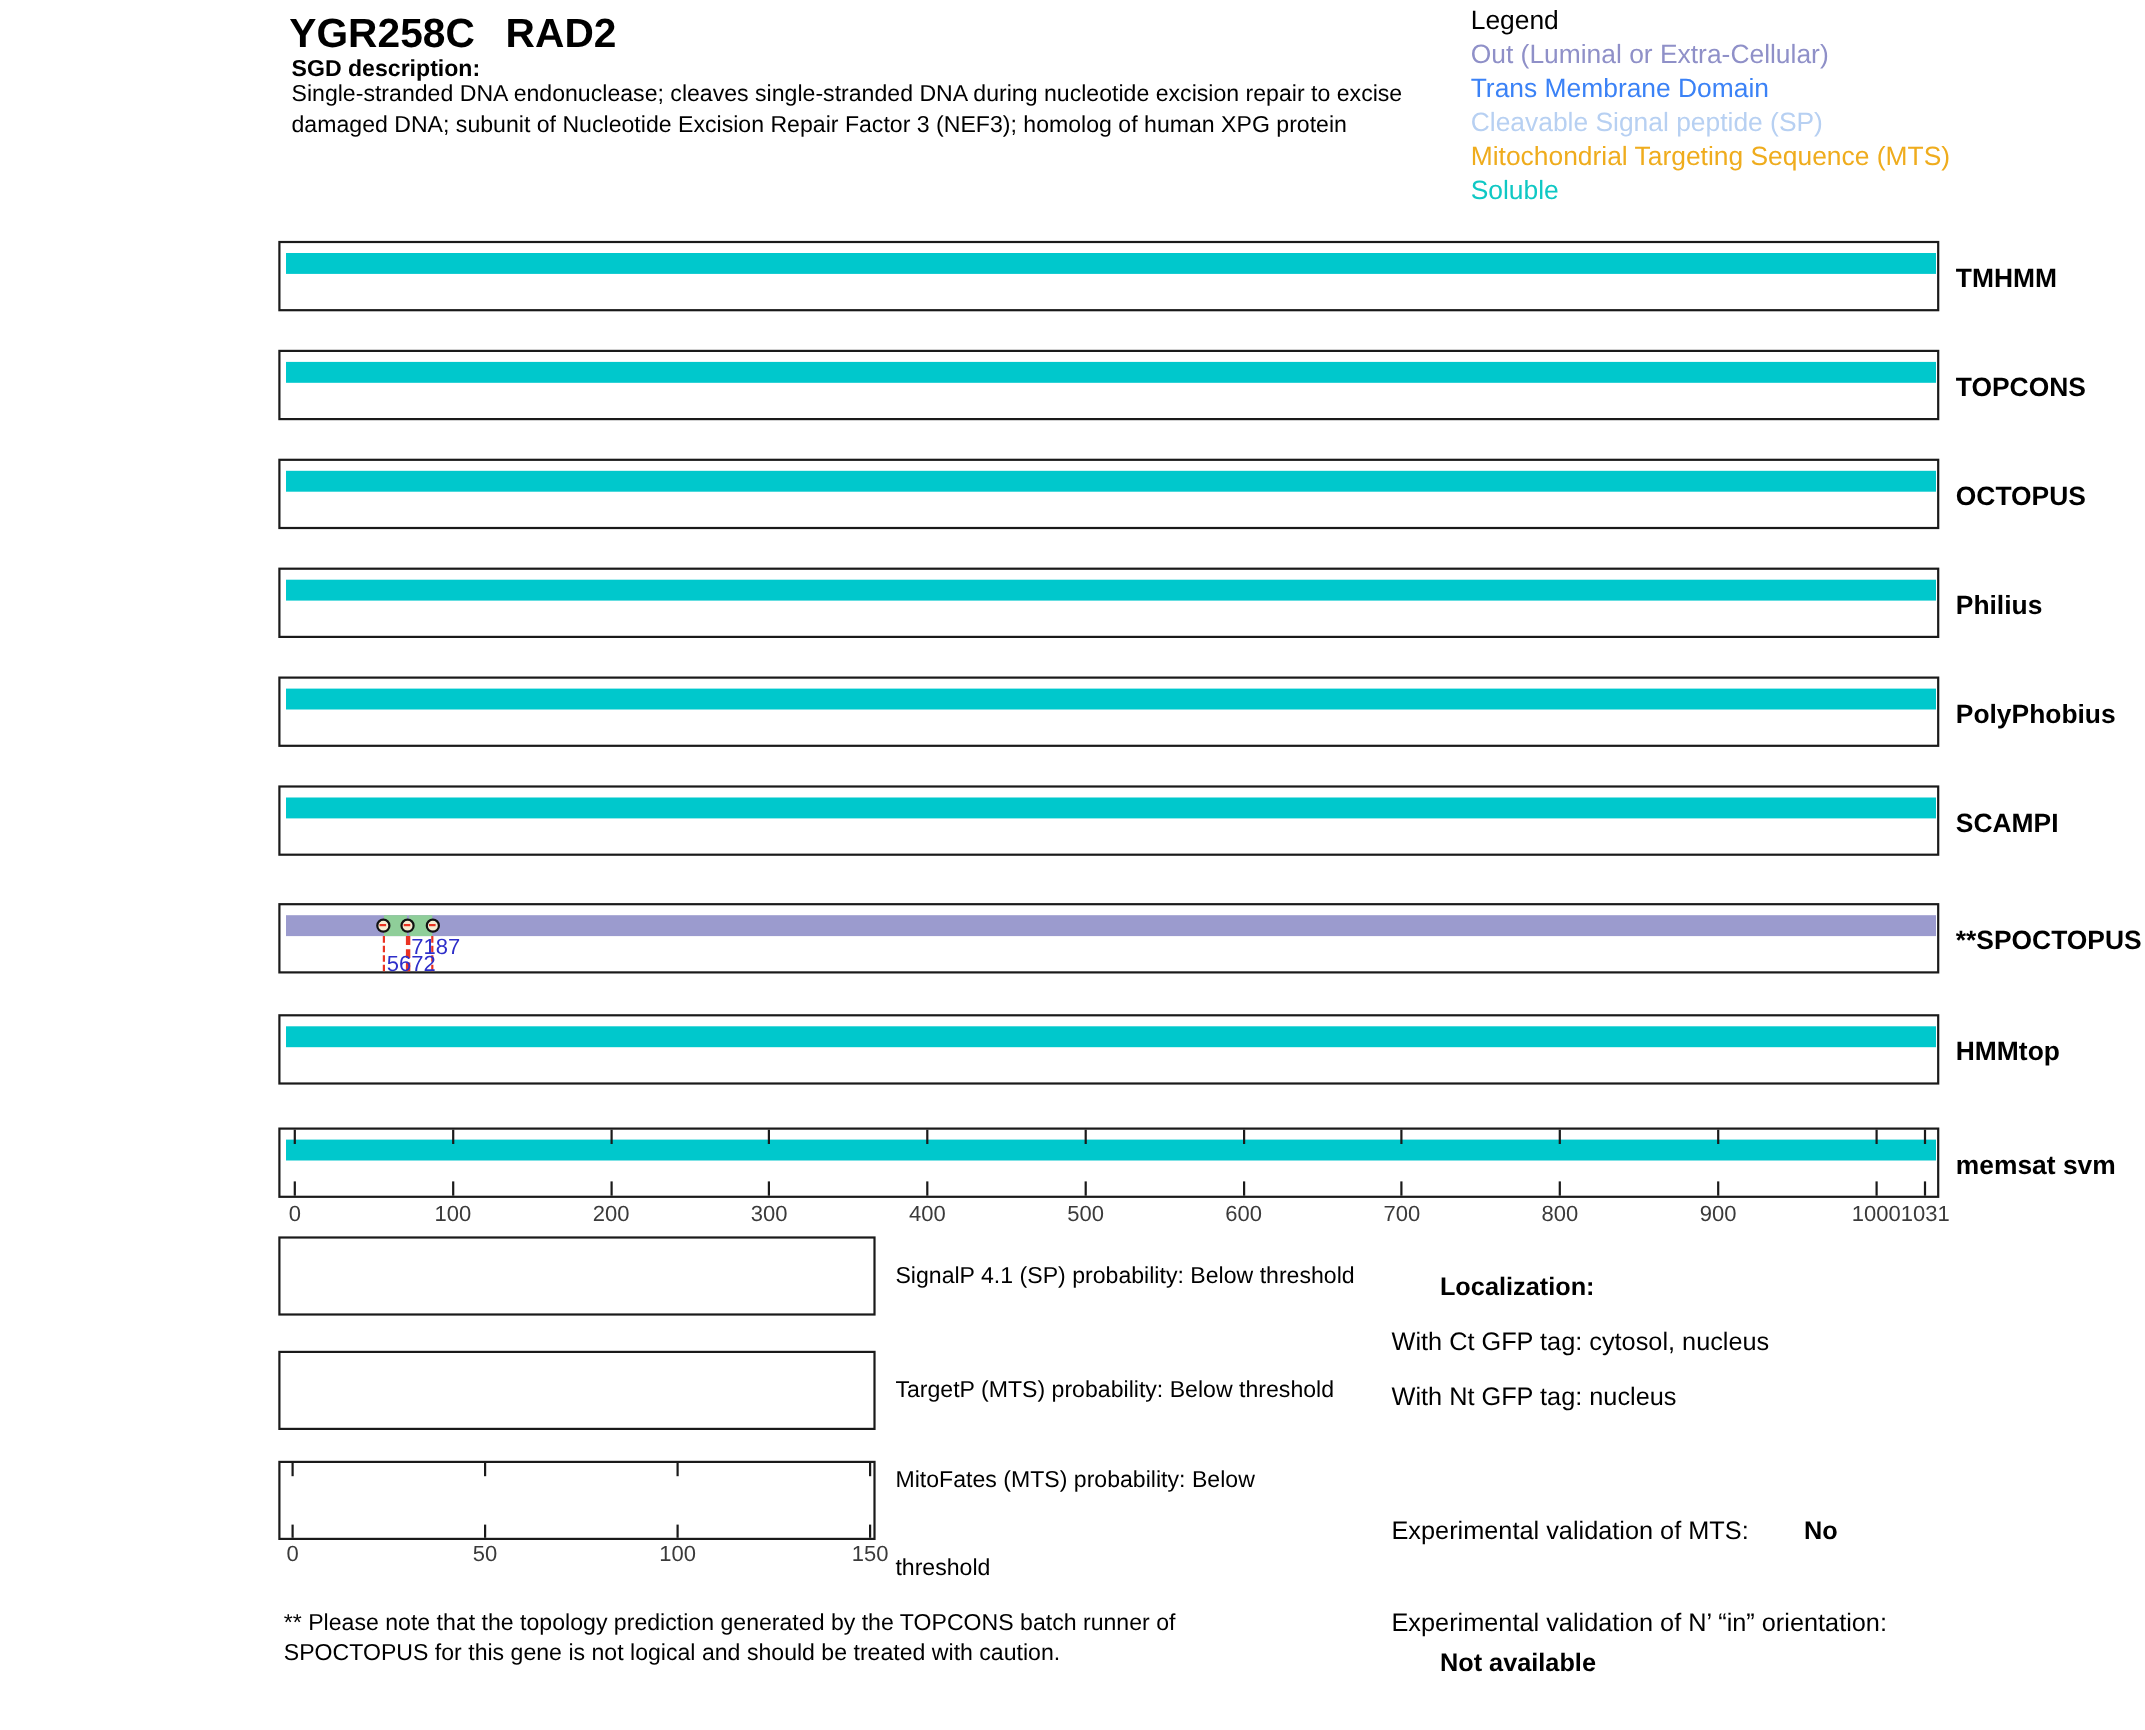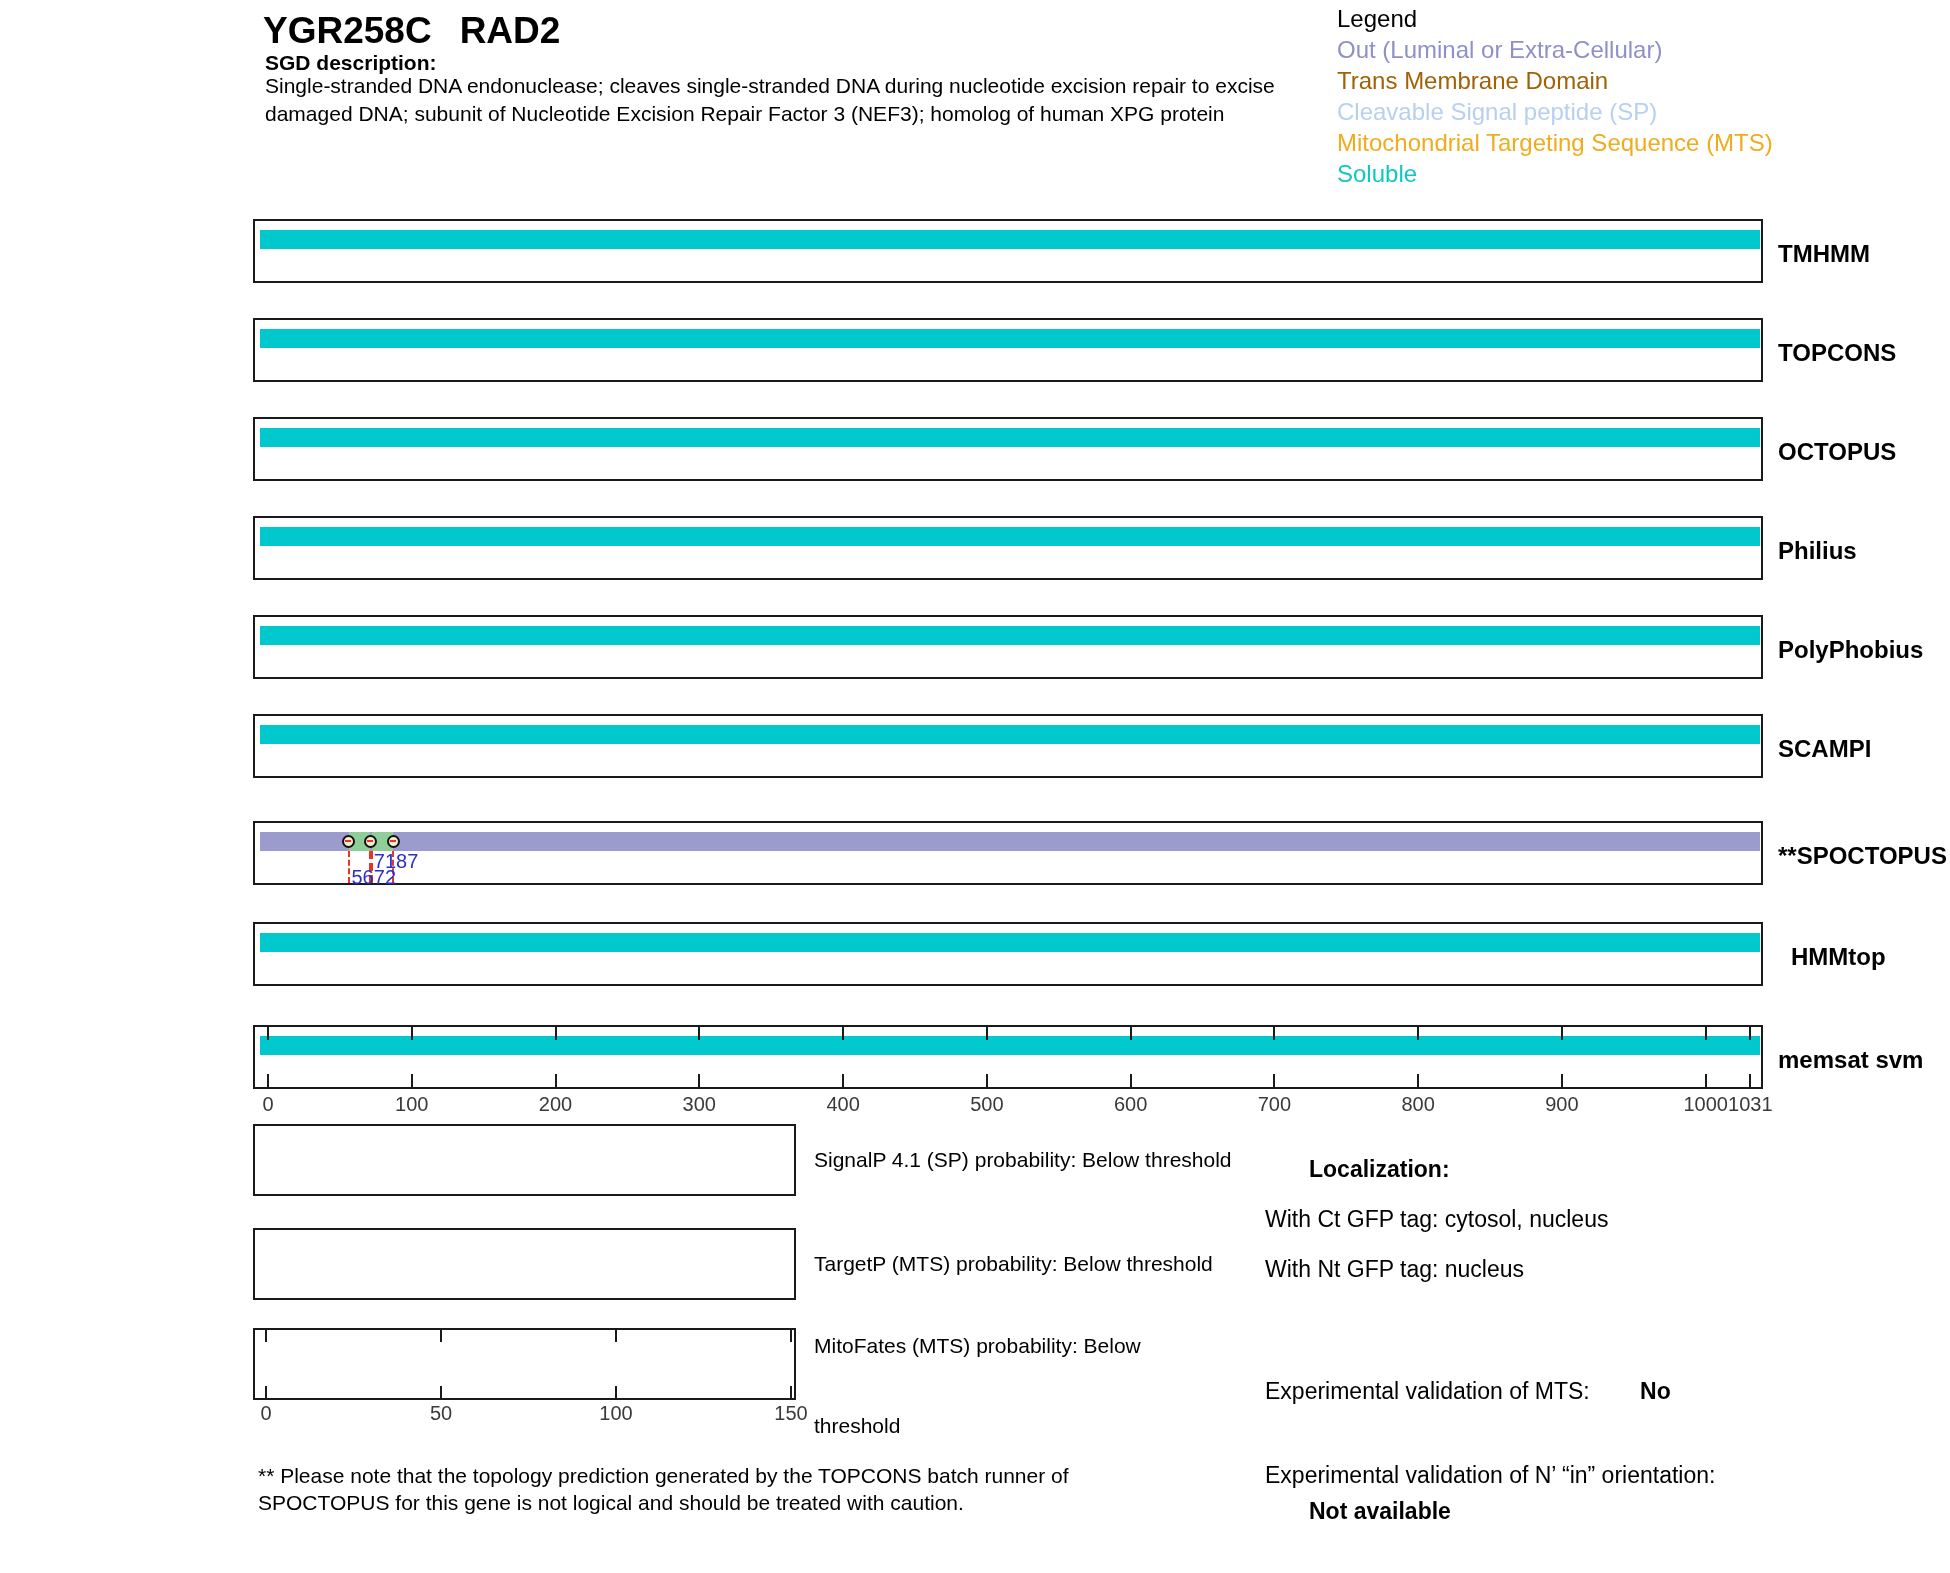--- a/index.html
+++ b/index.html
@@ -34,21 +34,21 @@
 <div class="title">
   <span>YGR258C</span><span class="gap"></span><span>RAD2</span>
 </div>
 <div class="sgdlabel">SGD description:</div>
 <div class="desc" style="top:74px;">Single-stranded DNA endonuclease; cleaves single-stranded DNA during nucleotide excision repair to excise</div>
 <div class="desc" style="top:102px;">damaged DNA; subunit of Nucleotide Excision Repair Factor 3 (NEF3); homolog of human XPG protein</div>
 
 <div class="legend">
   <div class="line" style="color:#000;">Legend</div>
 <div class="line" style="color: rgb(143, 144, 200);">Out (Luminal or Extra-Cellular)</div>
-    <div class="line" style="color: #a16207;">Trans Membrane Domain</div>
+    <div class="line" style="color: #3b82f6;">Trans Membrane Domain</div>
     <div class="line" style="color: rgb(183, 208, 242);">Cleavable Signal peptide (SP)</div>
     <div class="line" style="color: rgb(239, 172, 29);">Mitochondrial Targeting Sequence (MTS)</div>
     <div class="line" style="color: rgb(15, 200, 196);">Soluble</div>
   </div>
 
 <div id="plot-root">
     <div class="box" style="left: 253px; top: 219px; width: 1510px; height: 64px;"></div>
     <div class="bar" style="left: 260px; top: 230px; width: 1500px; height: 19px; background: rgb(0, 200, 204);"></div>
     <div class="tracklabel" style="left: 1778px; top: 240px;">TMHMM</div>
     <div class="box" style="left: 253px; top: 318px; width: 1510px; height: 64px;"></div>
@@ -82,21 +82,21 @@
       <div class="dash"></div>
     </div>
     <div class="guide" style="left: 392.08px; top: 851px; height: 32px;"></div>
     <div class="poslabel" style="left: 373.796px; top: 850px;">71</div>
     <div class="poslabel" style="left: 396.08px; top: 850px;">87</div>
     <div class="poslabel" style="left: 351.511px; top: 866px;">56</div>
     <div class="poslabel" style="left: 373.796px; top: 866px;">72</div>
     <div class="tracklabel" style="left: 1778px; top: 842px;">**SPOCTOPUS</div>
     <div class="box" style="left: 253px; top: 922px; width: 1510px; height: 64px;"></div>
     <div class="bar" style="left: 260px; top: 933px; width: 1500px; height: 19px; background: rgb(0, 200, 204);"></div>
-    <div class="tracklabel" style="left: 1778px; top: 943px; margin-left: 13px;">HMMtop</div>
+    <div class="tracklabel" style="left: 1778px; top: 943px;">HMMtop</div>
     <div class="box" style="left: 253px; top: 1025px; width: 1510px; height: 64px;"></div>
     <div class="bar" style="left: 260px; top: 1036px; width: 1500px; height: 19px; background: rgb(0, 200, 204);"></div>
     <div class="tracklabel" style="left: 1778px; top: 1046px;">memsat svm</div>
     <div class="tick" style="left: 267px; top: 1027px; height: 13px;"></div>
     <div class="tick" style="left: 267px; top: 1074px; height: 13px;"></div>
     <div class="tick" style="left: 410.77px; top: 1027px; height: 13px;"></div>
     <div class="tick" style="left: 410.77px; top: 1074px; height: 13px;"></div>
     <div class="tick" style="left: 554.54px; top: 1027px; height: 13px;"></div>
     <div class="tick" style="left: 554.54px; top: 1074px; height: 13px;"></div>
     <div class="tick" style="left: 698.31px; top: 1027px; height: 13px;"></div>

